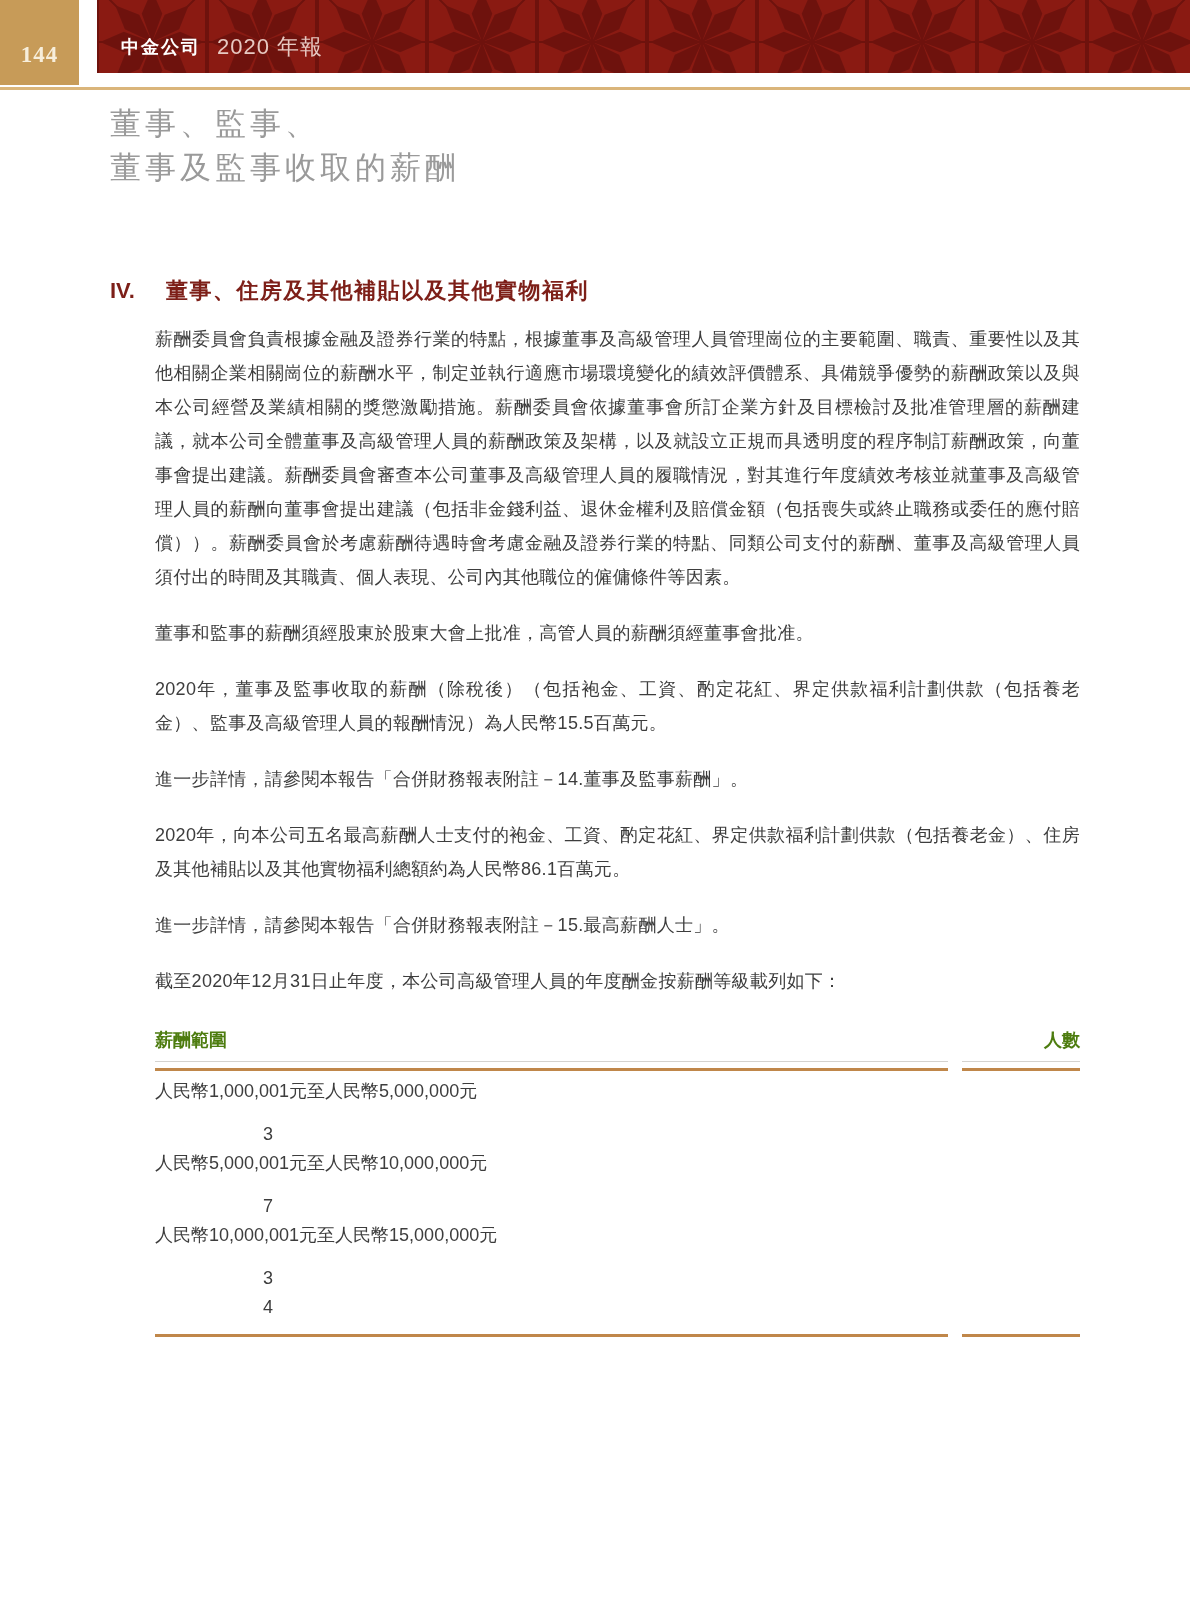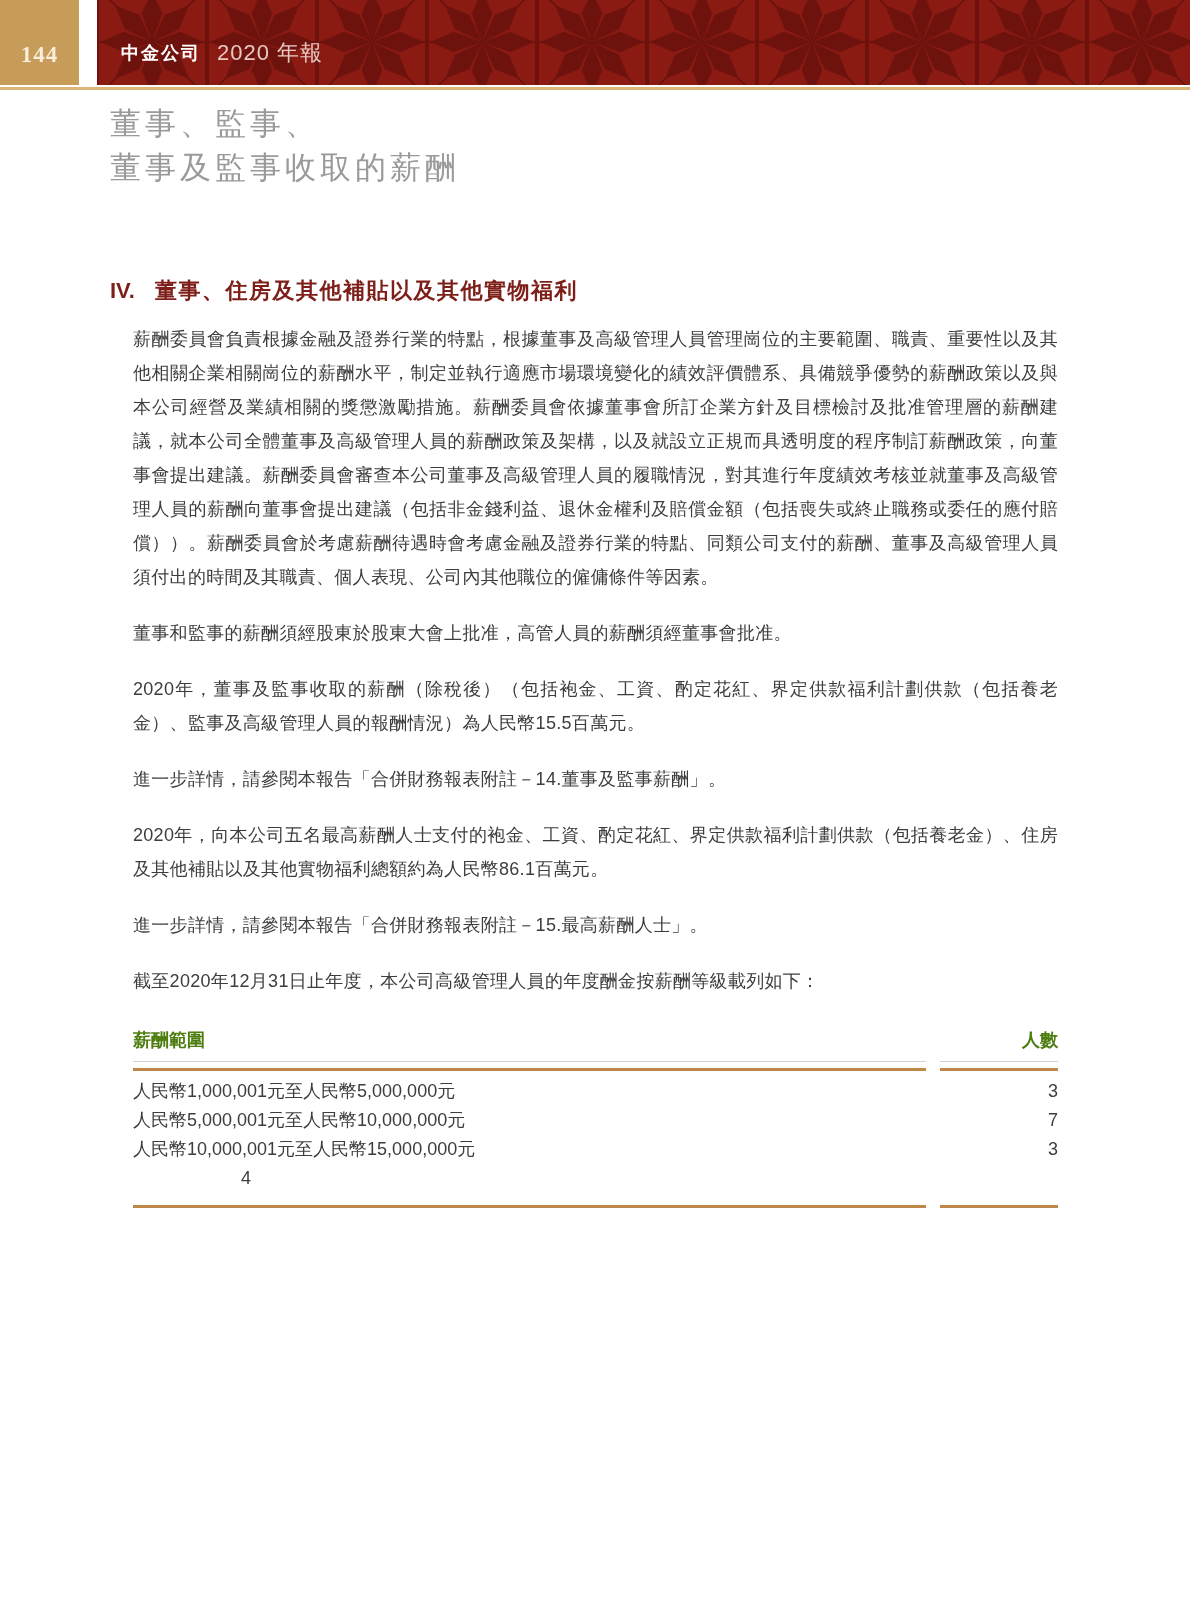--- a/index.html
+++ b/index.html
@@ -11,63 +11,63 @@
 
   
   .pagenum-block {
     position:absolute; left:0; top:0; width:79px; height:85px;
     background:#c79b58; box-sizing:border-box;
     display:flex; align-items:center; justify-content:center;
     padding-top:24px;
     color:#f7eedb; font-family:"Liberation Serif", serif;
     font-size:23px; font-weight:bold; letter-spacing:1px;
   }
-  .band { position:absolute; left:97px; top:0; width:1093px; height:85px; overflow:hidden; }
+  .band { position:absolute; left:97px; top:0; width:1093px; height:73px; overflow:hidden; }
   .band svg { position:absolute; left:0; top:0; }
   .band-text {
     position:absolute; left:24px; top:0; height:100%;
     display:flex; align-items:center; padding-top:20px; box-sizing:border-box; gap:16px;
   }
   .brand   { color:#ffffff; font-weight:bold; font-size:18px; letter-spacing:2px; }
   .edition { color:#e7c9c2; font-size:22px; letter-spacing:1px; }
   .gold-rule { position:absolute; left:0; top:87px; width:1190px; height:3px; background:#dab57a; }
 
   
   .doc-title {
     position:absolute; left:110px; top:102px;
     font-family:"Liberation Serif", serif;
     font-size:31px; line-height:44px; color:#9a9a9a; letter-spacing:4px;
   }
 
   
   .content { position:absolute; left:110px; top:276px; width:972px; }
   .sec-head {
     display:flex; color:#7d1f18; font-weight:bold;
-    font-size:22px; line-height:30px; letter-spacing:1.5px; margin-bottom:16px;
+    font-size:22px; line-height:30px; letter-spacing:1.5px; margin-bottom:16px;gap:11px;
   }
   .sec-index { width:45px; flex:none; letter-spacing:0; }
-  .body-col { margin-left:23px; width:925px; }
+  .body-col { margin-left:45px; width:925px; }
   .para {
     margin:0 0 22px 0; font-size:18px; line-height:34px;
     color:#3d3d3d; text-align:justify; letter-spacing:0.3px;
   }
 
   
   .salary-table { margin-top:30px; width:925px; }
   .t-head { display:flex; justify-content:space-between; gap:14px;
             font-weight:bold; font-size:18px; color:#4d7c0f; padding-bottom:9px; }
   .rule-row { display:flex; gap:14px; }
   .rule-row .seg1 { flex:1; }
   .rule-row .seg2 { width:118px; flex:none; }
   .hair .seg1, .hair .seg2 { border-top:1px solid #d4d2cf; }
   .thick { margin-top:6px; }
   .thick .seg1, .thick .seg2 { border-top:3px solid #c0874a; }
   .t-body { padding:6px 0 8px 0; }
   .t-row { display:flex; justify-content:space-between; gap:14px;
-           font-size:18px; line-height:29px; color:#3d3d3d; }
+           font-size:18px; line-height:29px; color:#3d3d3d;flex-direction:column; }
   .t-row .cnt { width:118px; flex:none; text-align:right; }
   .bottom-rule { margin-top:4px; }
   .bottom-rule .seg1, .bottom-rule .seg2 { border-top:3px solid #c0874a; }
 </style>
 </head>
 <body>
 
 <div class="page">
 
   <div class="pagenum-block">

